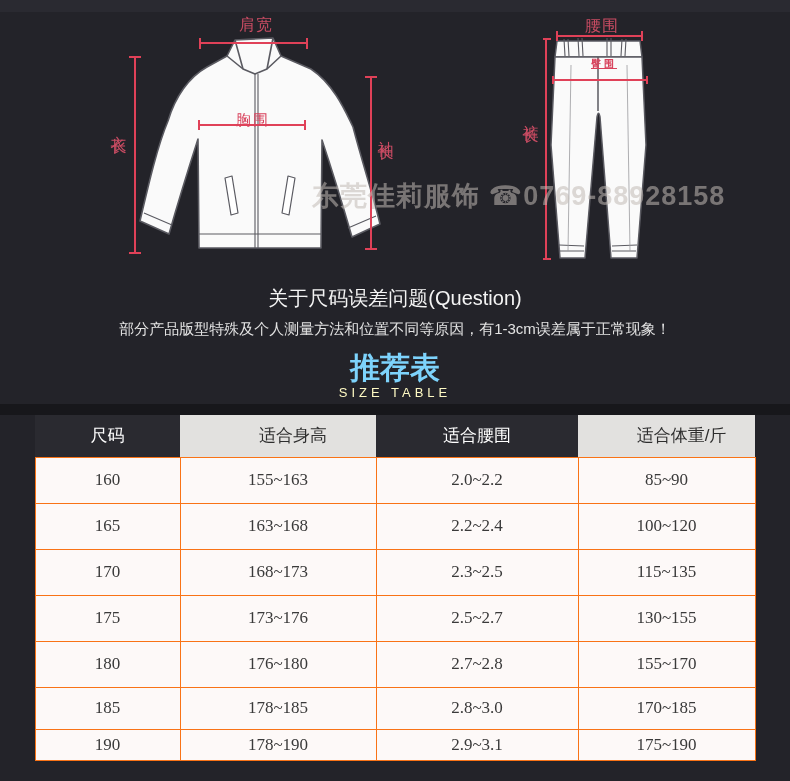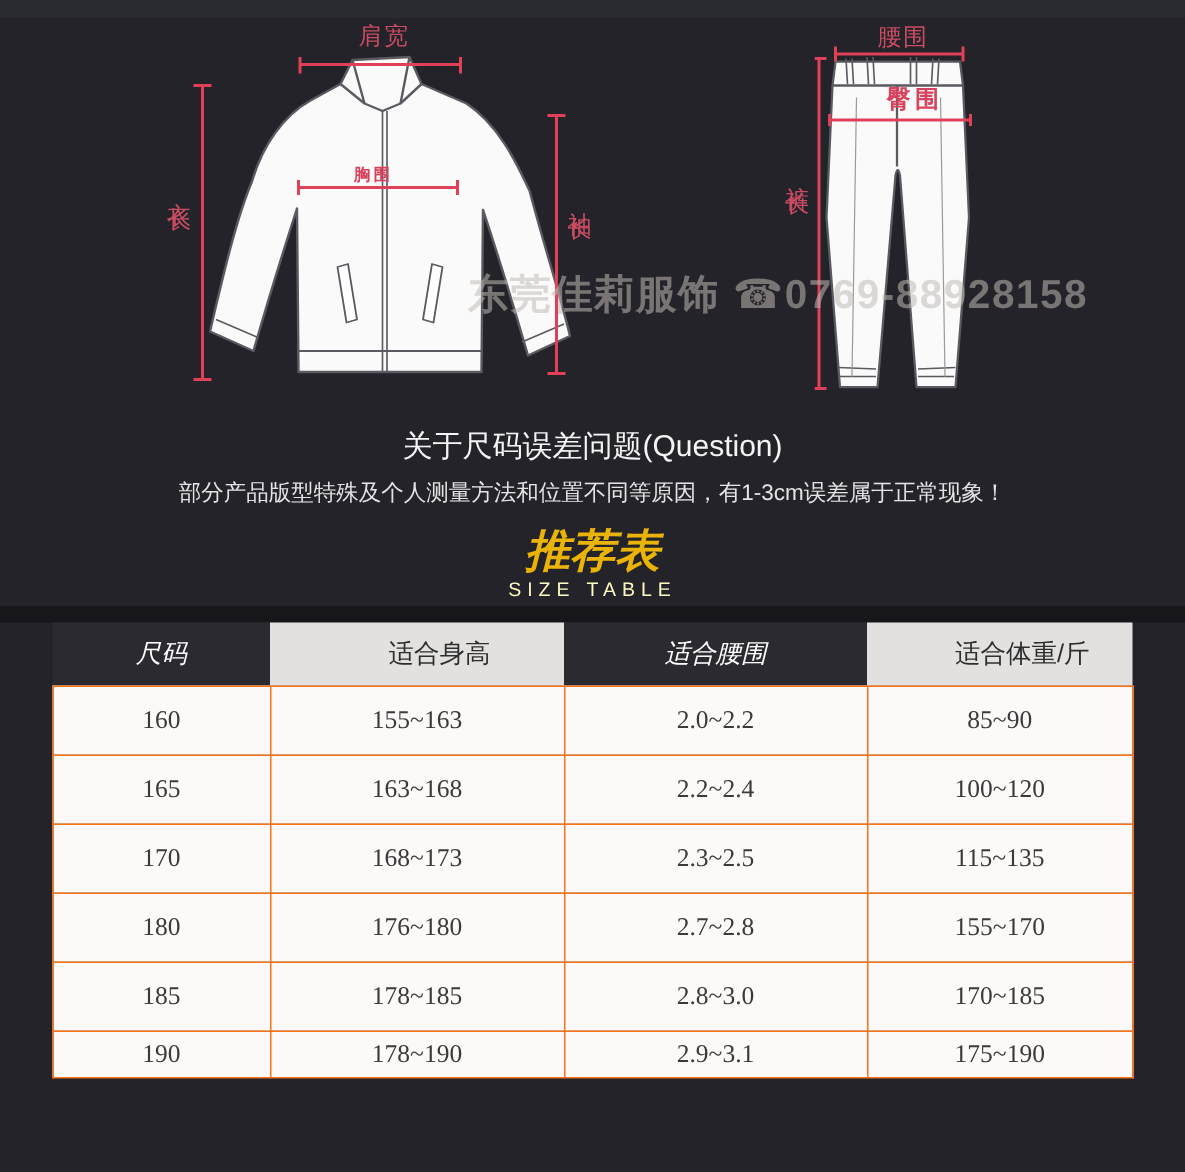--- a/index.html
+++ b/index.html
@@ -26,58 +26,58 @@
     line-height:1.15;
     letter-spacing:1px;
     white-space:nowrap;
   }
   .vlabel {
     writing-mode:vertical-rl;
     text-orientation:upright;
     letter-spacing:3px;
   }
   .chest-label {
-    font-size:11px; font-weight:bold; letter-spacing:2px; color:#d8425c;
+    font-size:15px; font-weight:normal; letter-spacing:2px; color:#d8425c;
   }
   .hip-label {
-    font-size:16px; font-weight:bold; letter-spacing:3px; color:#d8425c;
+    font-size:10px; font-weight:bold; letter-spacing:3px; color:#d8425c;text-decoration:underline;
   }
   .watermark {
     position:absolute;
     left:312px; top:166px;
     font-size:27px; font-weight:bold;
     letter-spacing:1px;
     color:rgba(193,186,180,0.55);
     white-space:nowrap;
     z-index:5;
   }
 
   
   .question { text-align:center; margin-top:16px; }
   .q-title { font-size:20px; color:#f4f4f4; font-weight:normal; line-height:24px; }
   .q-sub   { font-size:15px; color:#e3e3e3; margin-top:9px; line-height:20px; }
 
   
   .table-head { text-align:center; margin-top:13px; }
-  .t-title { font-size:30px; font-weight:bold; color:#eab308; line-height:32px;font-style:italic; }
+  .t-title { font-size:30px; font-weight:bold; color:#7dd3fc; line-height:32px; }
   .t-sub   { font-size:13px; color:#fef9c3; letter-spacing:4px; line-height:15px; margin-top:1px; }
 
   .strip { height:11px; background:#17171b; margin-top:4px; }
 
   
   table.size-table {
     width:720px; margin:0 auto;
     border-collapse:collapse; table-layout:fixed;
   }
   .size-table th {
     height:42px;
     font-size:17px; font-weight:normal;
     text-align:center; vertical-align:middle;
   }
-  .size-table th.dark  { background:#2a2a30; color:#ffffff;font-style:italic; }
+  .size-table th.dark  { background:#2a2a30; color:#ffffff; }
   .size-table th.light { background:#e2e1df; color:#2e2e2e;padding-left:30px; }
   .size-table td {
     height:46px;
     background:#fdf9f8;
     border:1px solid #f97316;
     text-align:center; vertical-align:middle;
     font-family:"Liberation Serif","DejaVu Serif",serif;
     font-size:17px; color:#3a3a3a;
   }
   .size-table tbody tr:nth-child(6) td { height:42px; }
@@ -184,20 +184,26 @@
           <td>2.2~2.4</td>
           <td>100~120</td>
         </tr>
         <tr>
           <td>170</td>
           <td>168~173</td>
           <td>2.3~2.5</td>
           <td>115~135</td>
         </tr>
         <tr>
+          <td>175</td>
+          <td>173~176</td>
+          <td>2.5~2.7</td>
+          <td>130~155</td>
+        </tr>
+        <tr>
           <td>180</td>
           <td>176~180</td>
           <td>2.7~2.8</td>
           <td>155~170</td>
         </tr>
         <tr>
           <td>185</td>
           <td>178~185</td>
           <td>2.8~3.0</td>
           <td>170~185</td>

